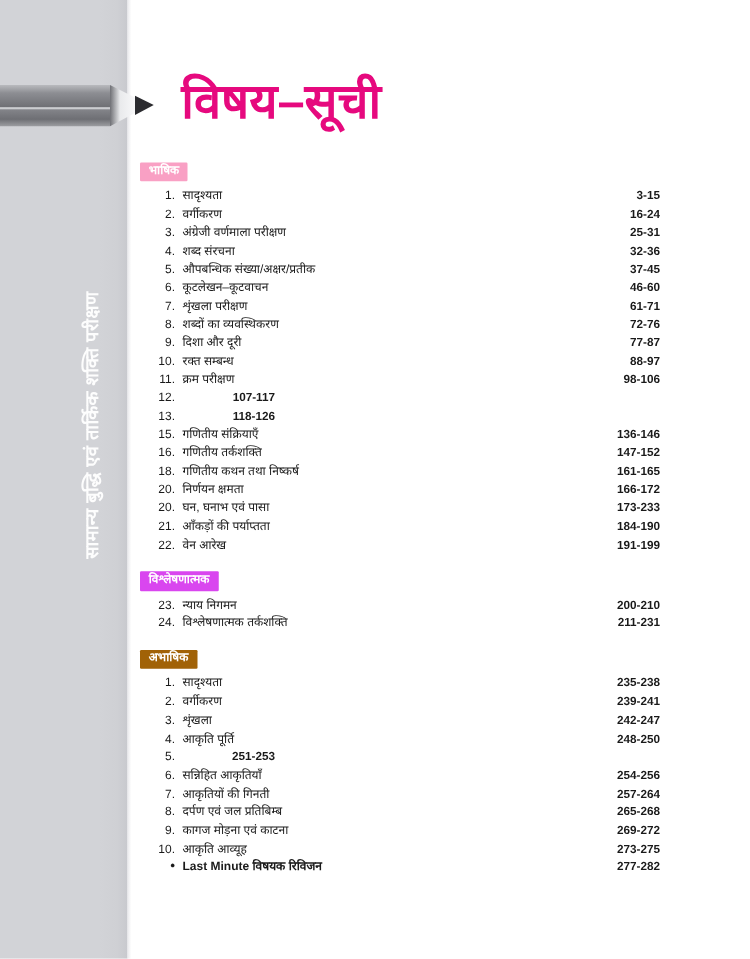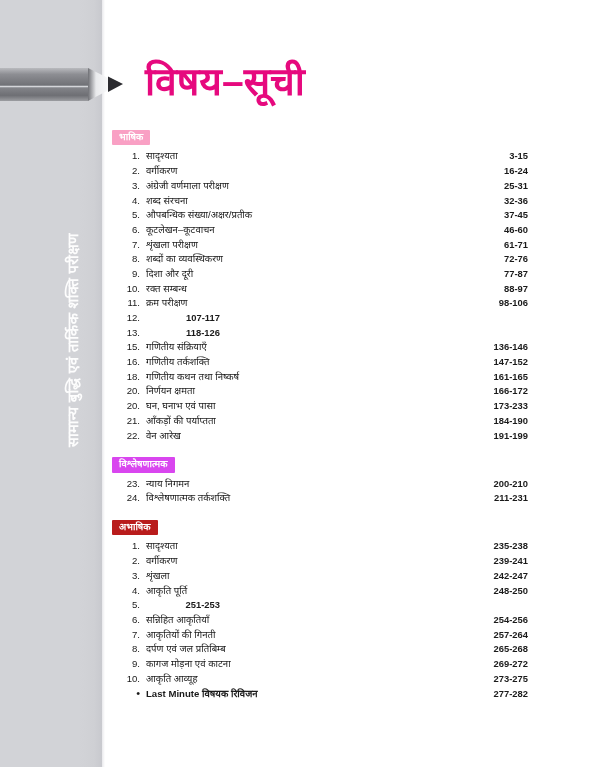--- a/index.html
+++ b/index.html
@@ -62,21 +62,21 @@
     color:#ffffff;
     font-size:9.5px;
     font-weight:bold;
     padding:2px 7px 3px 7px;
     line-height:1.1;
     margin:0 0 4px 0;
     border-radius:1px;
     white-space:nowrap;
   }
   .badge.sec2{background:#d946ef;}
-  .badge.sec3{background:#b91c1c;}
+  .badge.sec3{background:#a16207;}
 
   .list{list-style:none;margin:0 0 10px 0;padding:0;}
 
   .row{
     display:flex;
     align-items:baseline;
     font-size:9.6px;
     color:#1a1a1a;
     height:14.7px;
     line-height:14.7px;

